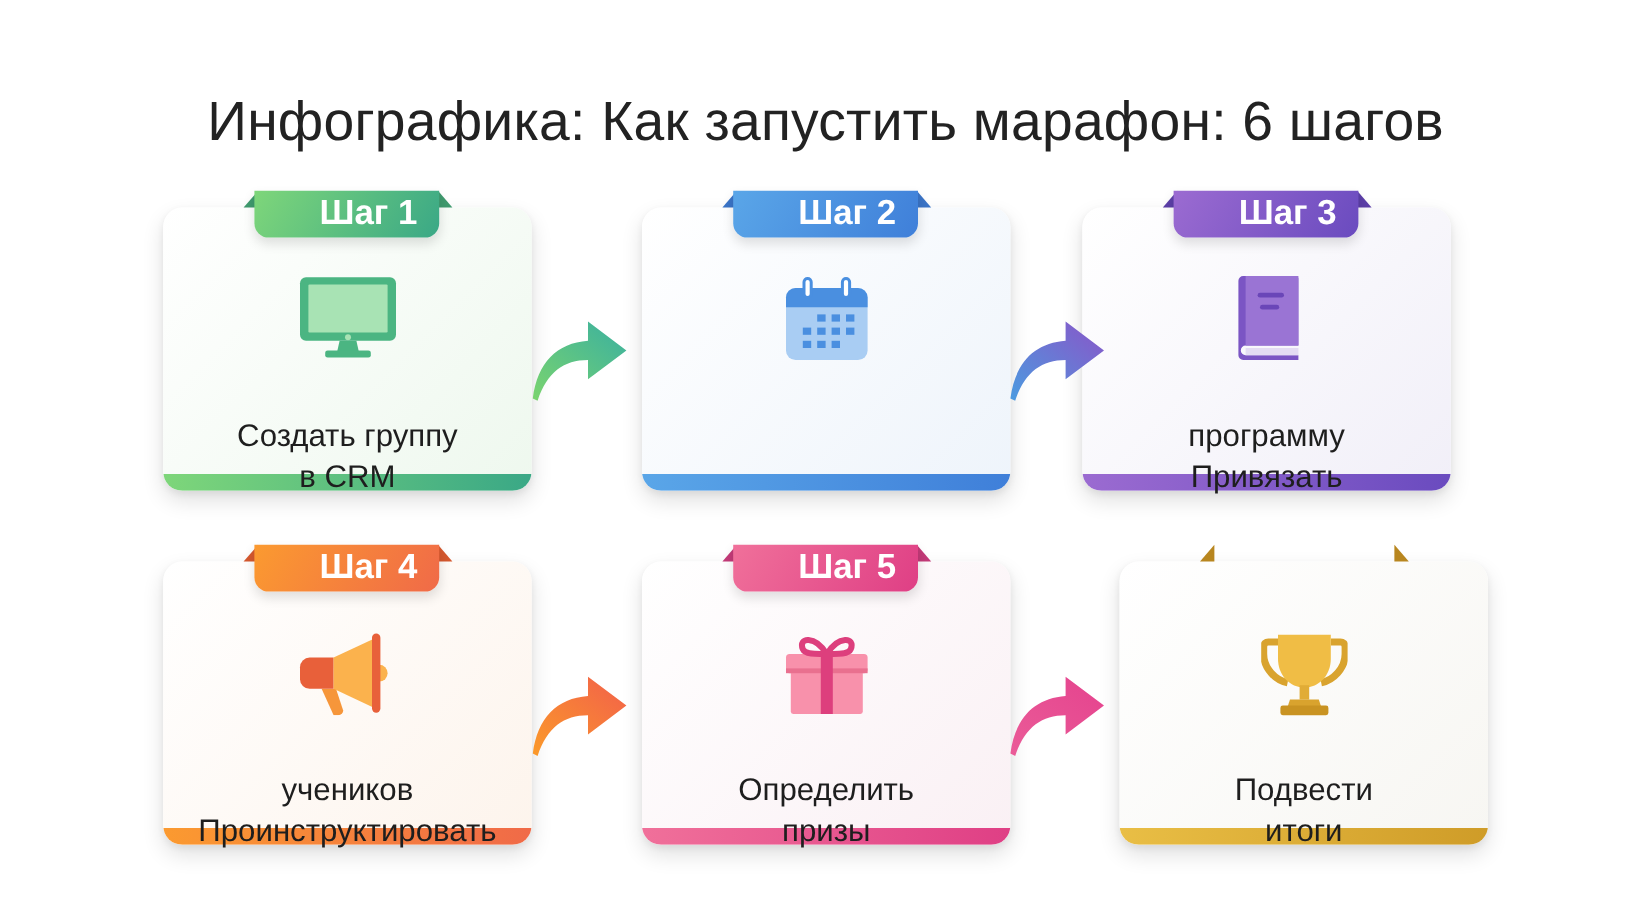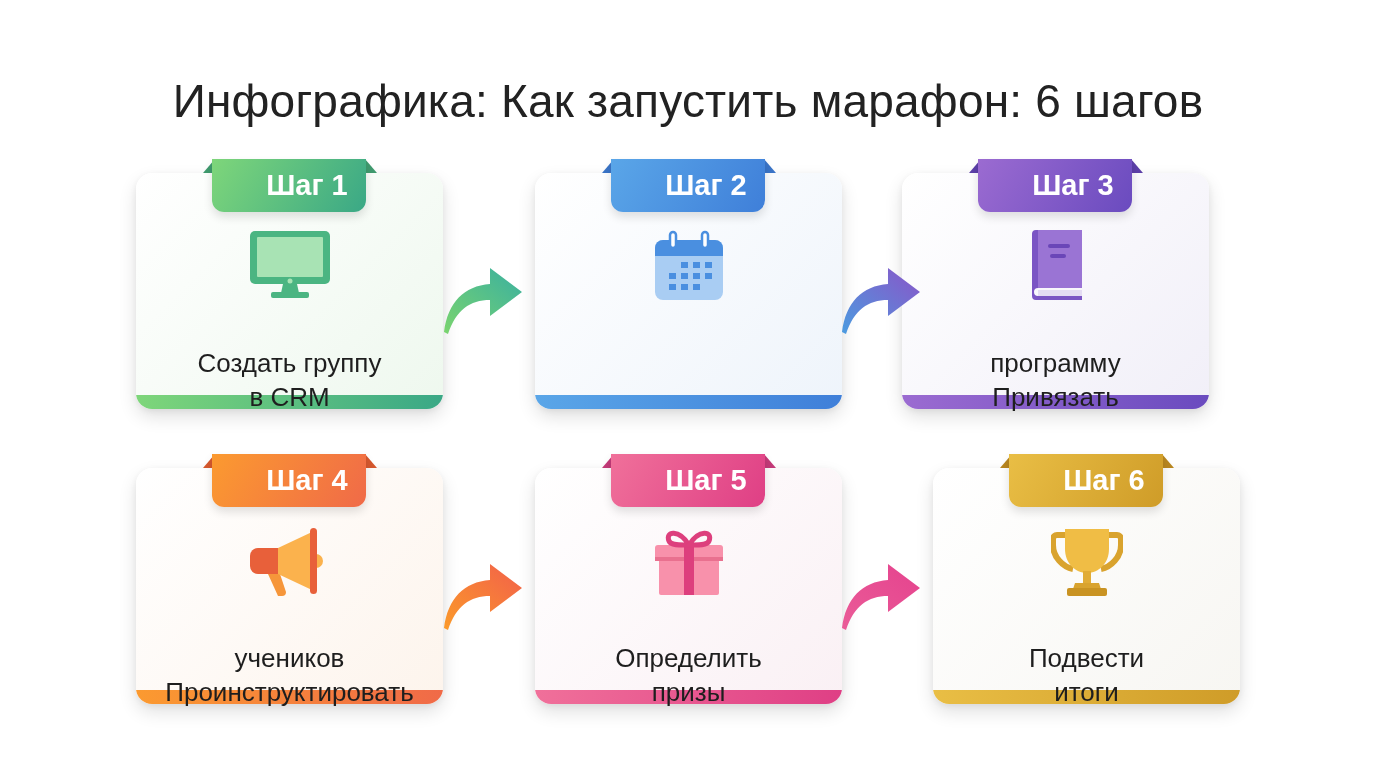--- a/index.html
+++ b/index.html
@@ -51,21 +51,21 @@
     width: 0; height: 0;
     border-bottom: 14px solid var(--fold);
   }
   .tab-fold::before { left: 0; border-left: 12px solid transparent; }
   .tab-fold::after { right: 0; border-right: 12px solid transparent; }
   .tab {
     position: absolute;
     top: -14px;
     left: 76px;
     width: 154px;
-    height: 53px;
+    height: 39px;
     border-radius: 0 0 12px 12px;
     color: #ffffff;
     font-size: 29px;
     font-weight: bold;
     display: flex; align-items: center; justify-content: center;
     box-shadow: 0 5px 10px rgba(0,0,0,0.12);
     z-index: 2;
     padding-left: 36px;
   }
   .icon {
@@ -254,21 +254,20 @@
     <div>Определить</div>
     <div>призы</div>
   </div>
 </div>
 
 <div class="card" style="left:933px; top:468px;">
   <div class="card-inner" style="background:linear-gradient(135deg,#ffffff 0%,#f7f6f2 100%);">
     <div class="card-bar" style="background:linear-gradient(90deg,#e9be45,#cf9c28);"></div>
   </div>
   <div class="tab-fold" style="--fold:#b8861f;"></div>
-  <div class="tab" style="background:linear-gradient(120deg,#e9be45,#cf9c28);">Шаг 6</div>
   <div class="icon">
     <svg width="72" height="72" viewBox="0 0 72 72">
       <path d="M14 10 h-8 a4 4 0 0 0 -4 4 v6 c0 12 10 22 20 24" fill="none" stroke="#d9a32e" stroke-width="6"></path>
       <path d="M58 10 h8 a4 4 0 0 1 4 4 v6 c0 12 -10 22 -20 24" fill="none" stroke="#d9a32e" stroke-width="6"></path>
       <path d="M14 4 h44 v20 c0 14 -10 24 -22 24 c-12 0 -22 -10 -22 -24 z" fill="#f0bd45"></path>
       <rect x="32" y="46" width="8" height="12" fill="#e1ac36"></rect>
       <path d="M24 58 h24 l2 6 h-28 z" fill="#d9a32e"></path>
       <rect x="16" y="63" width="40" height="8" rx="2" fill="#c99322"></rect>
     </svg>
   </div>

